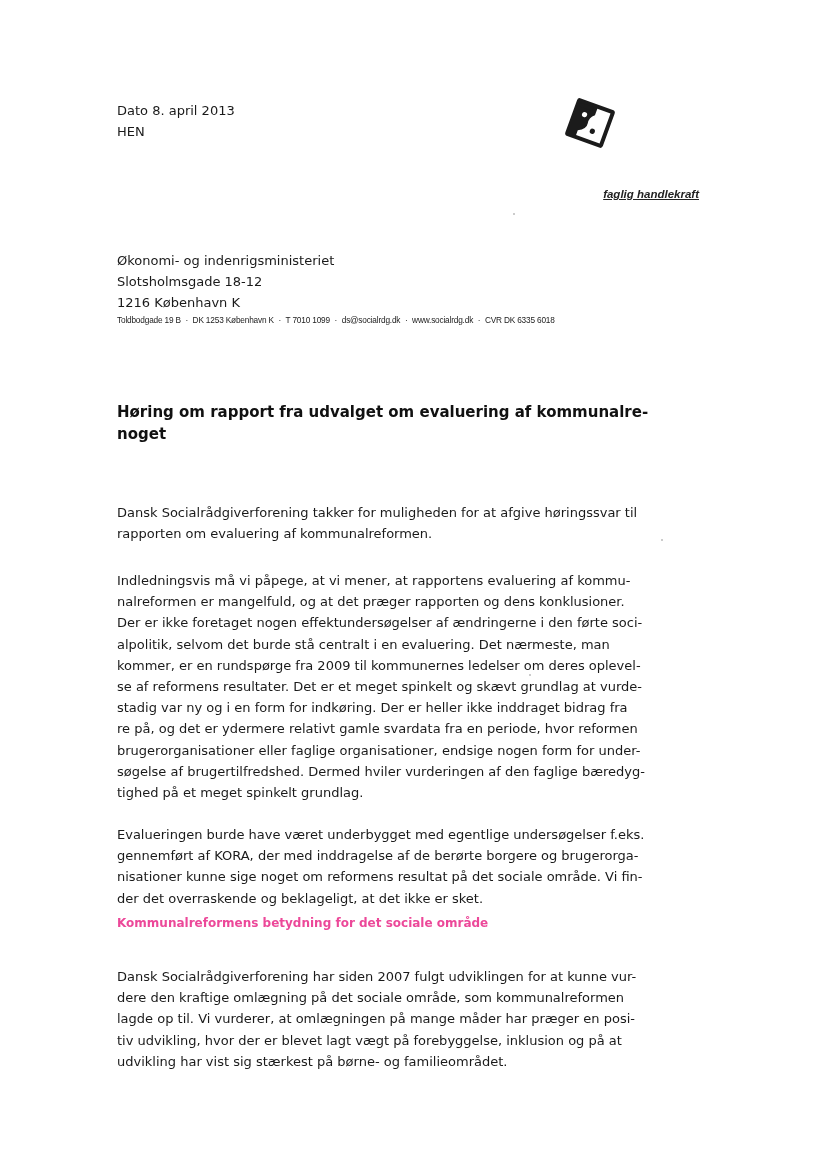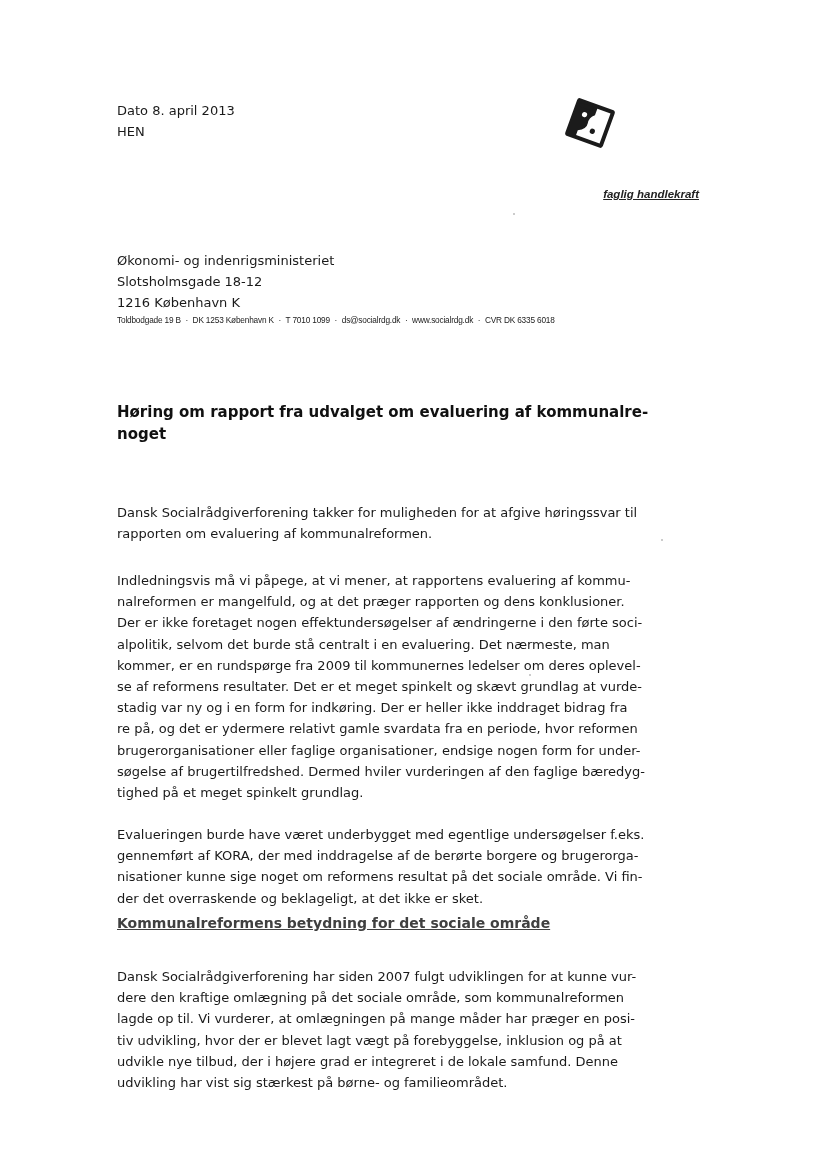--- a/index.html
+++ b/index.html
@@ -109,26 +109,25 @@
     }
     .body-text .line { white-space: nowrap; display: block; }
 
     .p1 { top: 462px; }
     .p2 { top: 530px; }
     .p3 { top: 784px; }
     .section-heading {
       position: absolute;
       left: 117px;
       top: 905px;
-      font-size: 14px;
+      font-size: 12px;
       font-weight: bold;
       line-height: 21px;
-      color: #404040;
-      white-space: nowrap;
-      text-decoration: underline;
+      color: #ec4899;
+      white-space: nowrap;
     }
     .p4 { top: 926px; }
 
     .scan-dot {
       position: absolute;
       width: 2px;
       height: 2px;
       background: #bbb;
       border-radius: 1px;
     }
@@ -197,21 +196,20 @@
     <span class="line">der det overraskende og beklageligt, at det ikke er sket.</span>
   </div>
 
   <div class="section-heading">Kommunalreformens betydning for det sociale område</div>
 
   <div class="body-text p4">
     <span class="line">Dansk Socialrådgiverforening har siden 2007 fulgt udviklingen for at kunne vur-</span>
     <span class="line">dere den kraftige omlægning på det sociale område, som kommunalreformen</span>
     <span class="line">lagde op til. Vi vurderer, at omlægningen på mange måder har præger en posi-</span>
     <span class="line">tiv udvikling, hvor der er blevet lagt vægt på forebyggelse, inklusion og på at</span>
-    <span class="line">udvikle nye tilbud, der i højere grad er integreret i de lokale samfund. Denne</span>
     <span class="line">udvikling har vist sig stærkest på børne- og familieområdet.</span>
   </div>
 
   <div class="scan-dot" style="left:513px;top:205px;"></div>
   <div class="scan-dot" style="left:529px;top:666px;"></div>
   <div class="scan-dot" style="left:661px;top:531px;"></div>
 
 </div>
 
 </body></html>

